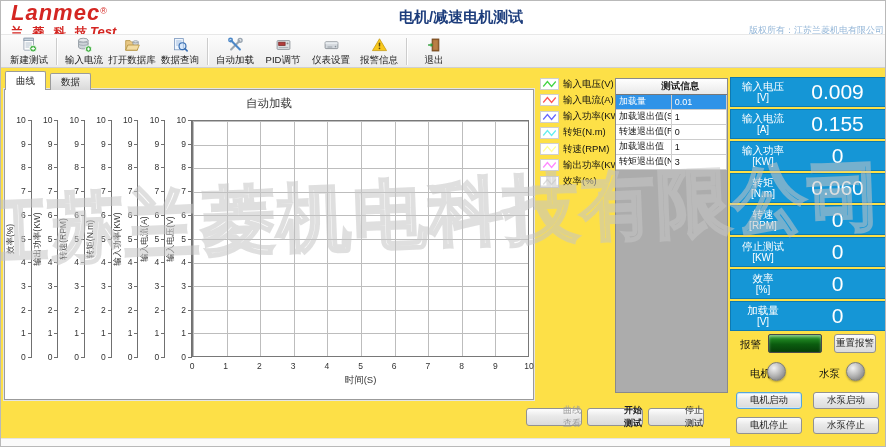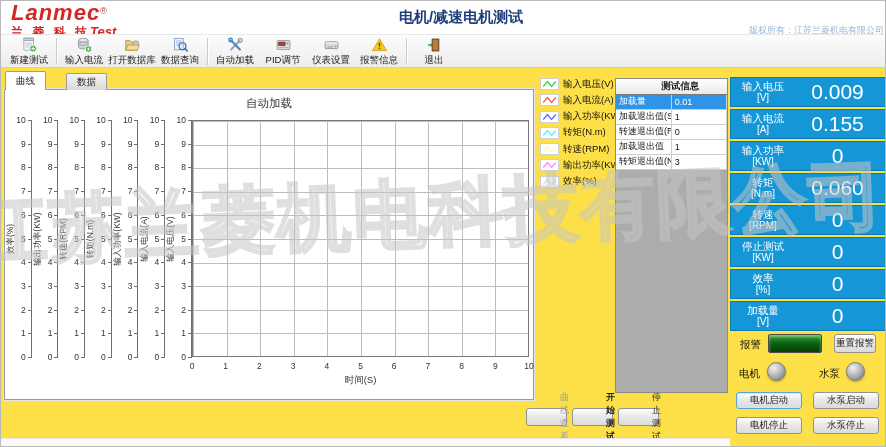--- a/index.html
+++ b/index.html
@@ -24,21 +24,21 @@
   .tool { width:48px; display:flex; flex-direction:column; align-items:center; justify-content:center;
           cursor:pointer; padding-top:1px; }
   .tool svg { width:21px; height:19px; display:block; }
   .tool-label { font-size:9.5px; color:#1a1a1a; white-space:nowrap; margin-top:1px; }
   .tool-sep { width:1px; background:#cccccc; margin:2px 3px; box-shadow:1px 0 0 #ffffff; }
 
   
   .tabs { position:absolute; left:4px; top:70px; display:flex; align-items:flex-end; z-index:4; }
   .tab { height:17px; padding:0 10px; font-size:9.5px; display:flex; align-items:center;
          border:1px solid #9b9b9b; border-bottom:none; border-radius:2px 2px 0 0;
-         background:linear-gradient(#f4f4f4,#d9d9d9); margin-right:20px; cursor:pointer; color:#222; }
+         background:linear-gradient(#f4f4f4,#d9d9d9); margin-right:4px; cursor:pointer; color:#222; }
   .tab.active { height:19px; background:#ffffff; position:relative; z-index:5; }
 
   
   .chart-panel { position:absolute; left:3px; top:88px; width:530px; height:311px; background:#ffffff;
                  border:1px solid #9b9b9b; box-shadow:0 0 0 1px #e4e4e4; }
   .chart-title { position:absolute; left:0; top:6px; width:100%; text-align:center;
                  font-size:11.5px; color:#333; }
   .plot { position:absolute; left:187px; top:30px; width:337px; height:237px;
           border:1px solid #787878;
           background-image:
@@ -100,21 +100,21 @@
   .dev-label { position:absolute; top:6px; font-size:10.5px; color:#111; }
   .indicator { position:absolute; top:1px; width:19px; height:19px; border-radius:50%;
                border:1px solid #7d7d7d;
                background:radial-gradient(circle at 35% 30%, #f2f2f2, #b9b9b9 45%, #808080 85%);
                box-shadow:0 1px 2px rgba(0,0,0,.3); }
   .ctl-grid { position:absolute; left:735px; top:391px; width:143px; display:grid;
               grid-template-columns:66px 66px; grid-column-gap:11px; grid-row-gap:8px; }
   .ctl-grid .btn { height:17px; }
   .btn.focused { border:1px solid #56a5dc; box-shadow:inset 0 0 0 1px #cfe7f7; }
   .test-buttons { position:absolute; left:525px; top:407px; display:flex; gap:5px; }
-  .test-buttons .btn { width:41px; height:18px; font-size:9px;padding-left:36px; }
+  .test-buttons .btn { width:56px; height:18px; font-size:9px;padding-left:36px; }
   .btn.disabled { color:#9b9b9b; }
   .btn.bold { font-weight:bold; }
   .bottom-strip { position:absolute; left:0; top:437px; width:729px; height:10px;
                   background:#fafafa; border-top:1px solid #e4e4e4; }
 
   
   .watermark { position:absolute; left:-28px; top:182px; z-index:40; pointer-events:none;
                font-size:74px; font-weight:bold; letter-spacing:2px; white-space:nowrap;
                color:transparent; -webkit-text-stroke:2.5px #c6c6c6; opacity:.55;
                transform:rotate(-2.3deg); transform-origin:0 50%; }
@@ -509,21 +509,21 @@
       </div>
     </div>
 
   <div class="alarm-row">
     <span class="alarm-label">报警</span>
     <div class="led"></div>
     <button class="btn reset-btn">重置报警</button>
   </div>
 
   <div class="devices-row">
-    <span class="dev-label" style="left:9px;">电机</span>
+    <span class="dev-label" style="left:20px;">电机</span>
     <div class="indicator" style="left:37px;"></div>
     <span class="dev-label" style="left:89px;font-family:Liberation Mono, monospace;">水泵</span>
     <div class="indicator" style="left:116px;"></div>
   </div>
 
   <div class="ctl-grid">
     <button class="btn focused">电机启动</button>
     <button class="btn">水泵启动</button>
     <button class="btn">电机停止</button>
     <button class="btn">水泵停止</button>

